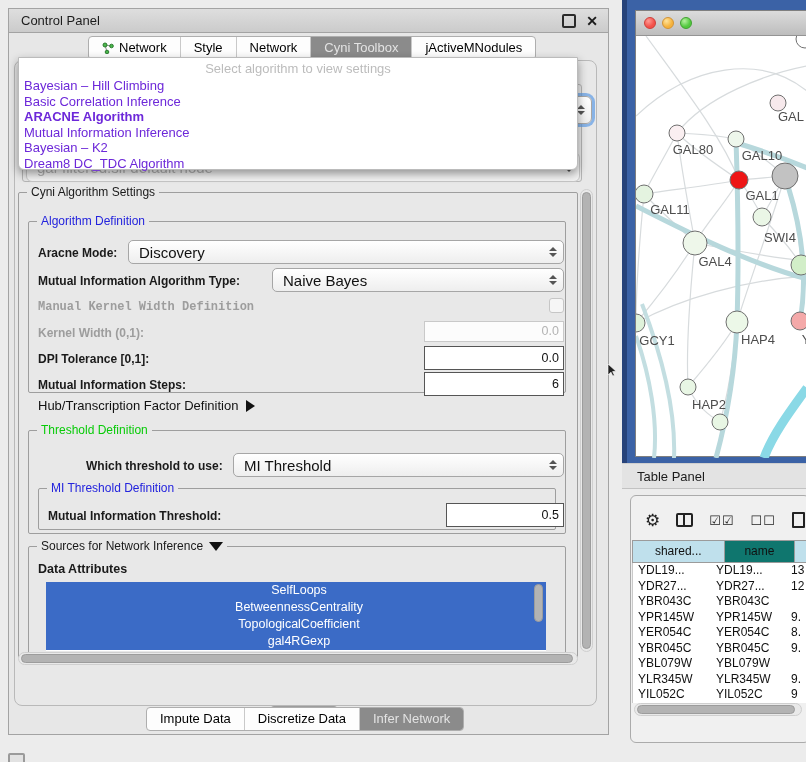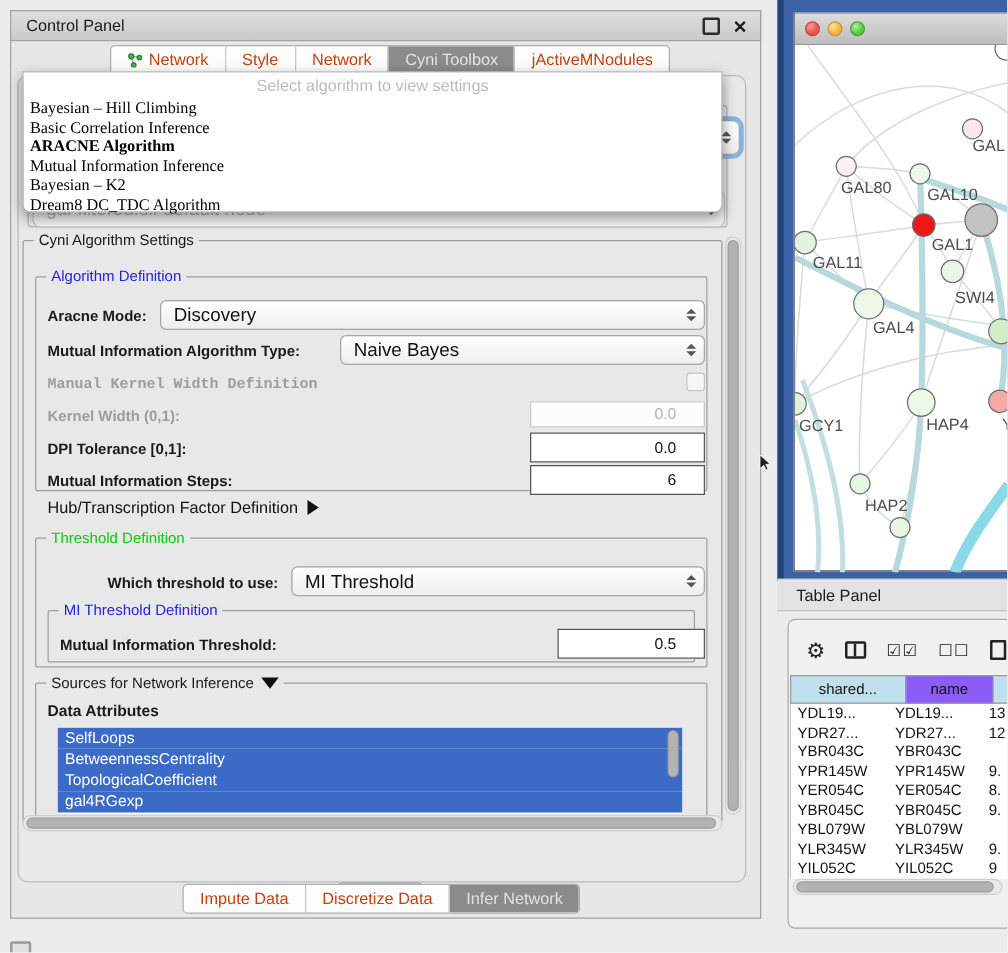--- a/index.html
+++ b/index.html
@@ -8,62 +8,62 @@
 
   
   .cp-win{position:absolute;left:8px;top:8px;width:601px;height:727px;background:#e7e7e7;border:1px solid #a3a3a3;box-sizing:border-box;}
   .cp-titlebar{position:absolute;left:8px;top:8px;width:601px;height:25px;background:linear-gradient(#dedede,#cbcbcb);border:1px solid #a3a3a3;box-sizing:border-box;display:flex;align-items:center;}
   .cp-title{font-size:13px;color:#1c1c1c;padding-left:12px;flex:1;}
   .cp-float{width:10px;height:10px;border:2px solid #2a2a2a;border-radius:2px;margin-right:10px;}
   .cp-close{font-size:14px;font-weight:bold;color:#1a1a1a;margin-right:10px;line-height:10px;}
 
   
   .tabbar{position:absolute;display:inline-flex;background:#fdfdfd;border:1px solid #aeaeae;border-radius:4px;overflow:hidden;height:22px;}
-  .tabbar .tab{font-size:13px;color:#c2410c;padding:0 13px;line-height:22px;border-left:1px solid #c9c9c9;white-space:nowrap;display:flex;align-items:center;gap:5px;}
+  .tabbar .tab{font-size:13px;color:#000000;padding:0 13px;line-height:22px;border-left:1px solid #c9c9c9;white-space:nowrap;display:flex;align-items:center;gap:5px;}
   .tabbar .tab:first-child{border-left:none;}
   .tabbar .tab.sel{background:#8b8b8b;color:#e3e3e3;}
 
   
   .cp-main{position:absolute;left:14px;top:60px;width:583px;height:646px;border:1px solid #b9b9b9;border-radius:8px;background:#e8e8e8;box-sizing:border-box;}
 
   
   .ghost-group{position:absolute;left:22px;top:84px;width:558px;height:96px;border:1px solid #b5b5b5;border-radius:3px;}
   .combo{background:linear-gradient(#ffffff,#eeeeee);border:1px solid #a6a6a6;border-radius:5px;box-sizing:border-box;display:flex;align-items:center;font-size:15px;color:#111;padding-left:10px;position:absolute;}
   .combo .stepper{margin-left:auto;margin-right:6px;display:flex;flex-direction:column;gap:2px;align-items:center;}
   .combo .stepper i{display:block;width:0;height:0;border-left:4px solid transparent;border-right:4px solid transparent;}
   .combo .stepper i.up{border-bottom:4px solid #555;}
   .combo .stepper i.dn{border-top:4px solid #555;}
   .combo.focus{box-shadow:0 0 0 3px rgba(96,156,230,.7);}
   .combo.disabled{background:#f4f4f4;border-color:#c6c6c6;color:#b4b4b4;}
 
   
   .popup{position:absolute;left:18px;top:57px;width:560px;height:113px;background:#ffffff;border:1px solid #bbbbbb;border-radius:0 0 6px 6px;box-shadow:0 4px 10px rgba(0,0,0,.4);box-sizing:border-box;z-index:50;}
   .popup .ph{font-size:13px;color:#bcbcbc;text-align:center;padding-top:3px;height:17px;}
-  .popup .opt{font-size:13px;color:#000000;height:15.5px;line-height:15.5px;padding-left:5px;white-space:nowrap;font-family:Liberation Serif, serif;}
+  .popup .opt{font-size:13px;color:#6d28d9;height:15.5px;line-height:15.5px;padding-left:5px;white-space:nowrap;}
   .popup .opt.sel{font-weight:bold;}
 
   
   .group{position:absolute;border:1px solid #9e9e9e;border-radius:2px;box-sizing:border-box;}
   .legend{position:absolute;top:-8px;left:8px;background:#e8e8e8;padding:0 4px;font-size:12px;white-space:nowrap;}
   .legend.blue{color:#2323dd;}
   .legend.green{color:#07cb07;}
   .legend.black{color:#1a1a1a;}
 
   .flabel{position:absolute;font-size:12px;font-weight:bold;color:#1a1a1a;white-space:nowrap;}
   .flabel.dis{color:#9d9d9d;}
-  .tf{position:absolute;background:#fff;border:1px solid #555;box-sizing:border-box;font-size:12.5px;color:#111;text-align:right;padding:0 22px;}
+  .tf{position:absolute;background:#fff;border:1px solid #555;box-sizing:border-box;font-size:12.5px;color:#111;text-align:right;padding:0 4px;}
   .tf.dis{background:#fcfcfc;border:1px solid #c9c9c9;color:#b3b3b3;}
   .cb{position:absolute;width:15px;height:15px;border:1px solid #c6c6c6;border-radius:3px;background:#f6f6f6;box-sizing:border-box;}
 
   .hub-row{position:absolute;font-size:13px;color:#111;white-space:nowrap;}
   .tri-right{display:inline-block;width:0;height:0;border-top:6px solid transparent;border-bottom:6px solid transparent;border-left:9px solid #111;margin-left:8px;vertical-align:-2px;}
   .tri-down{display:inline-block;width:0;height:0;border-left:7px solid transparent;border-right:7px solid transparent;border-top:9px solid #111;margin-left:6px;vertical-align:-1px;}
 
   .attr-list{position:absolute;left:46px;top:582px;width:500px;height:69px;overflow:hidden;background:#ffffff;}
-  .attr-list .item{background:#3b6bc6;color:#ffffff;font-size:12.5px;height:17px;line-height:17px;padding-left:6px;}
+  .attr-list .item{background:#3b6bc6;color:#ffffff;font-size:12.5px;height:17px;line-height:17px;padding-left:6px;text-align:center;}
 
   
   .sb-track-v{position:absolute;background:#e9e9e9;border:1px solid #cfcfcf;border-radius:7px;box-sizing:border-box;}
   .sb-thumb{position:absolute;background:#b3b3b3;border:1px solid #9c9c9c;border-radius:6px;box-sizing:border-box;}
   .sb-track-h{position:absolute;background:#e9e9e9;border:1px solid #cfcfcf;border-radius:7px;box-sizing:border-box;}
 
   .apply-btn{position:absolute;left:269px;top:674px;width:70px;height:23px;background:linear-gradient(#ffffff,#e9e9e9);border:1px solid #9c9c9c;border-radius:5px;font-size:13px;color:#111;text-align:right;line-height:21px;box-sizing:border-box;margin-top:32px;}
 
   .mini-btn{position:absolute;left:8px;top:753px;width:17px;height:12px;border:2px solid #9a9a9a;background:#e2e2e2;border-radius:2px;box-sizing:border-box;}
 
@@ -313,21 +313,21 @@
   <div class="tp-toolbar">
     <span class="gear">⚙</span>
     <span class="cols-icon"></span>
     <span class="checks">☑☑</span>
     <span class="checks">☐☐</span>
     <span class="page-icon"></span>
   </div>
   <div class="node-table">
     <div class="nt-head" id="ntHead">
         <div class="hc" style="width: 98px; background: rgb(191, 224, 236);">shared...</div>
-        <div class="hc" style="width: 75px; background: #8b5cf6;">name</div>
+        <div class="hc" style="width: 75px; background: #0f766e;">name</div>
         <div class="hc" style="width: 60px; background: rgb(191, 224, 236);">A</div>
       </div>
     <div class="nt-body" id="ntBody">
         <div class="nt-row">
           <div class="c" style="width: 78px;">YDL19...</div>
           <div class="c" style="width: 75px;">YDL19...</div>
           <div class="c" style="width: 60px;">13</div>
         </div>
         <div class="nt-row">
           <div class="c" style="width: 78px;">YDR27...</div>

